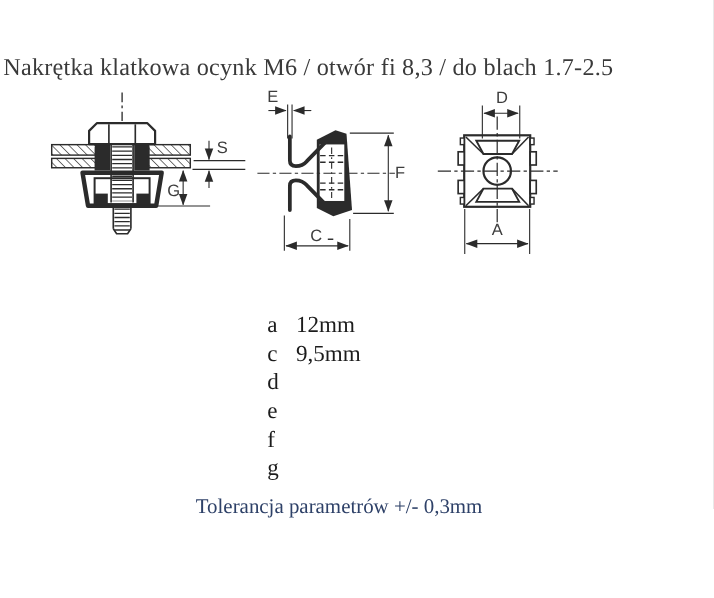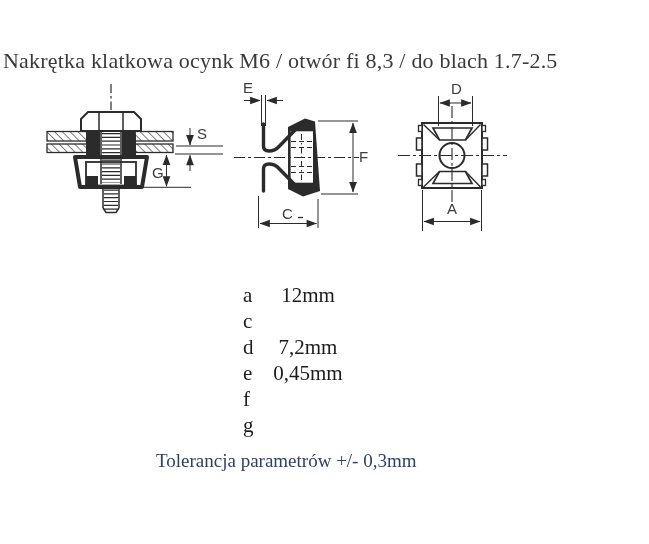--- a/index.html
+++ b/index.html
@@ -22,23 +22,23 @@
   svg.drawing text.dim{
     font-family:"Liberation Sans",sans-serif;font-size:15px;
     fill:var(--dim-ink,#3d3d3d);stroke:none;
   }
   .dim-table{
     position:absolute;left:243px;top:282px;width:104px;
     font-size:21px;color:#1c1c1c;
   }
   .dim-row{display:flex;height:26px;line-height:26px;}
   .dim-param{width:26px;text-align:left;}
-  .dim-value{flex:1;text-align:center;}
+  .dim-value{flex:1;text-align:left;}
   .tolerance{
-    position:absolute;left:156px;top:450px;width:340px;
+    position:absolute;left:178px;top:450px;width:340px;
     font-size:19px;color:var(--tolerance-ink,#2e4168);white-space:nowrap;
   }
 </style>
 </head>
 <body>
 
 <div class="canvas">
 
   <div class="title">Nakrętka klatkowa ocynk M6 / otwór fi 8,3 / do blach 1.7-2.5</div>
 
@@ -186,28 +186,27 @@
     </g>
   </svg>
 
   <div class="dim-table">
     <div class="dim-row">
       <span class="dim-param">a</span>
       <span class="dim-value">12mm</span>
     </div>
     <div class="dim-row">
       <span class="dim-param">c</span>
+      <span class="dim-value">9,5mm</span>
     </div>
     <div class="dim-row">
       <span class="dim-param">d</span>
-      <span class="dim-value">7,2mm</span>
     </div>
     <div class="dim-row">
       <span class="dim-param">e</span>
-      <span class="dim-value">0,45mm</span>
     </div>
     <div class="dim-row">
       <span class="dim-param">f</span>
     </div>
     <div class="dim-row">
       <span class="dim-param">g</span>
     </div>
   </div>
 
   <div class="tolerance">Tolerancja parametrów +/- 0,3mm</div>

